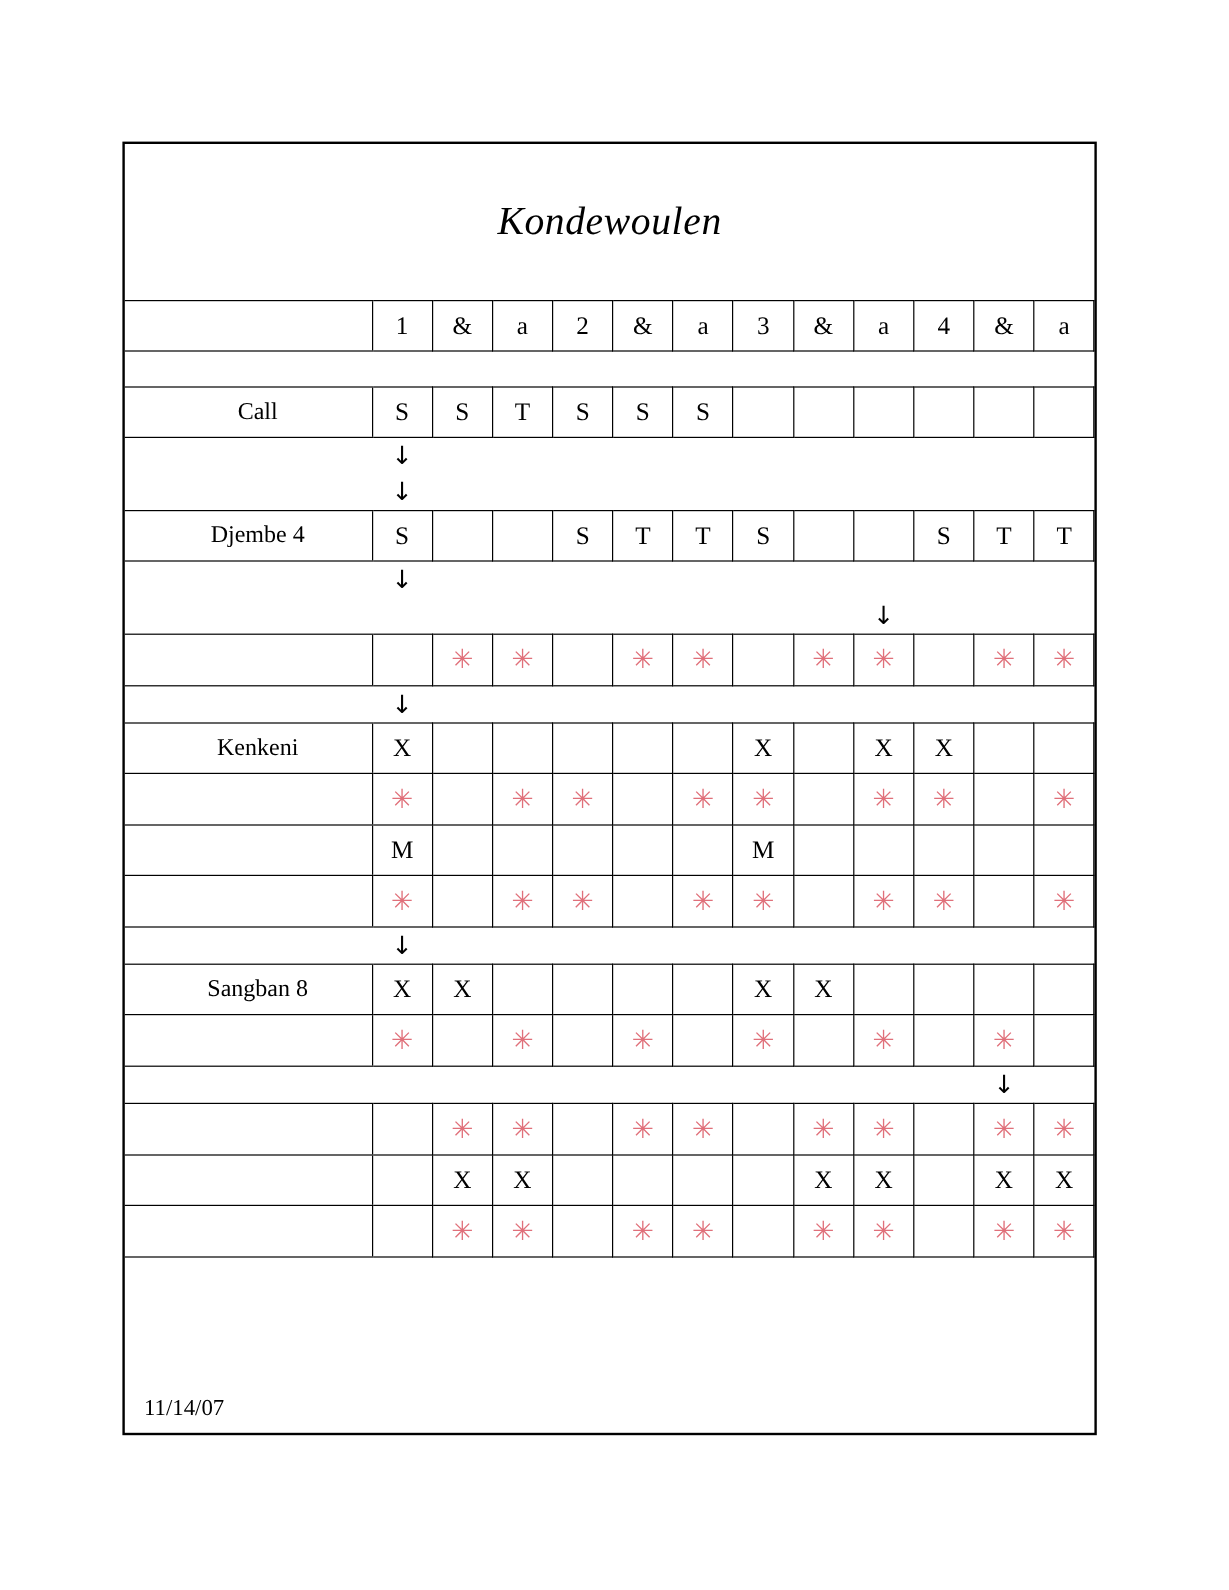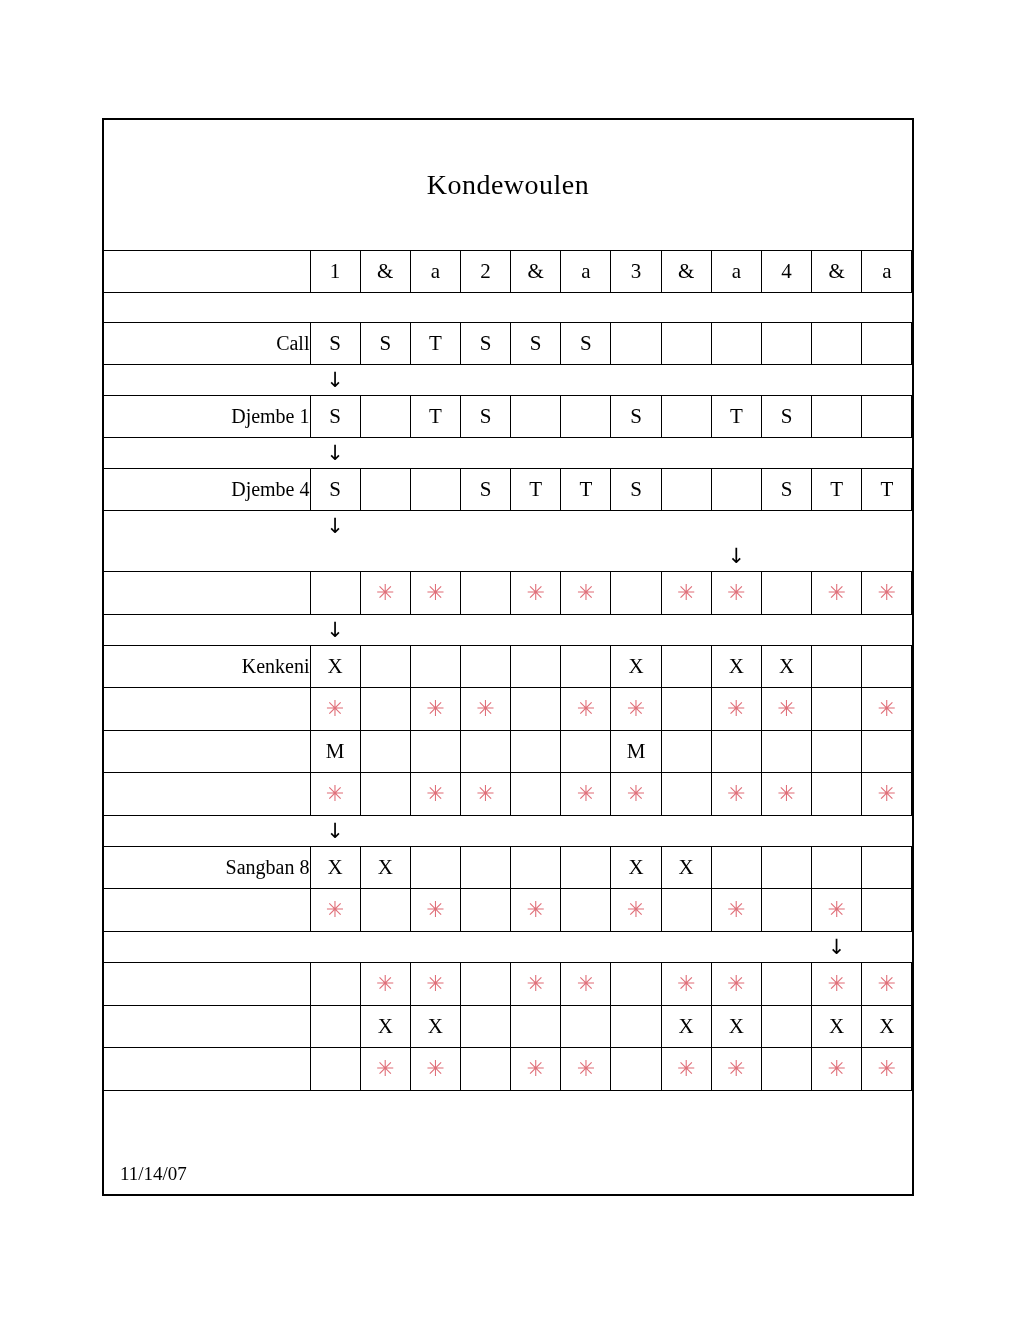--- a/index.html
+++ b/index.html
@@ -28,24 +28,25 @@
 
   
   .title-area {
     height: 130px;
     display: flex;
     align-items: center;
     justify-content: center;
     box-sizing: border-box;
   }
   .title-text {
-    font-size: 28px;
+    font-size: 33px;
     font-weight: normal;
     letter-spacing: 0.5px;
     font-family: "Liberation Serif", "DejaVu Serif", serif;
+    font-style: italic;
   }
 
   
   
   table.grid {
     border-collapse: collapse;
     table-layout: fixed;
     width: 808px;
     margin: 0;
   }
@@ -64,21 +65,21 @@
 
   
   tr.data-row > td.cell {
     border: 1.5px solid #000000;
   }
   tr.data-row > td.row-label {
     border-top: 1.5px solid #000000;
     border-bottom: 1.5px solid #000000;
     border-left: none;
     border-right: none;
-    text-align: right;
+    text-align: center;
     padding-left: 16px;
     font-size: 20px;
   }
   
   tr.data-row > td.row-label.blank {
     border-top: 1.5px solid #000000;
     border-bottom: 1.5px solid #000000;
   }
 
   
@@ -205,35 +206,20 @@
           <td class="spacer-cell"></td>
           <td class="spacer-cell"></td>
           <td class="spacer-cell"></td>
           <td class="spacer-cell"></td>
           <td class="spacer-cell"></td>
           <td class="spacer-cell"></td>
           <td class="spacer-cell"></td>
           <td class="spacer-cell"></td>
           <td class="spacer-cell"></td>
         </tr>
-        <tr class="data-row">
-          <td class="row-label">Djembe 1</td>
-          <td class="cell"><span class="hit">S</span></td>
-          <td class="cell"></td>
-          <td class="cell"><span class="hit">T</span></td>
-          <td class="cell"><span class="hit">S</span></td>
-          <td class="cell"></td>
-          <td class="cell"></td>
-          <td class="cell"><span class="hit">S</span></td>
-          <td class="cell"></td>
-          <td class="cell"><span class="hit">T</span></td>
-          <td class="cell"><span class="hit">S</span></td>
-          <td class="cell"></td>
-          <td class="cell"></td>
-        </tr>
         <tr class="spacer-row">
           <td class="spacer-label"></td>
           <td class="spacer-cell">
             <span class="arrow">↓</span>
           </td>
           <td class="spacer-cell"></td>
           <td class="spacer-cell"></td>
           <td class="spacer-cell"></td>
           <td class="spacer-cell"></td>
           <td class="spacer-cell"></td>

